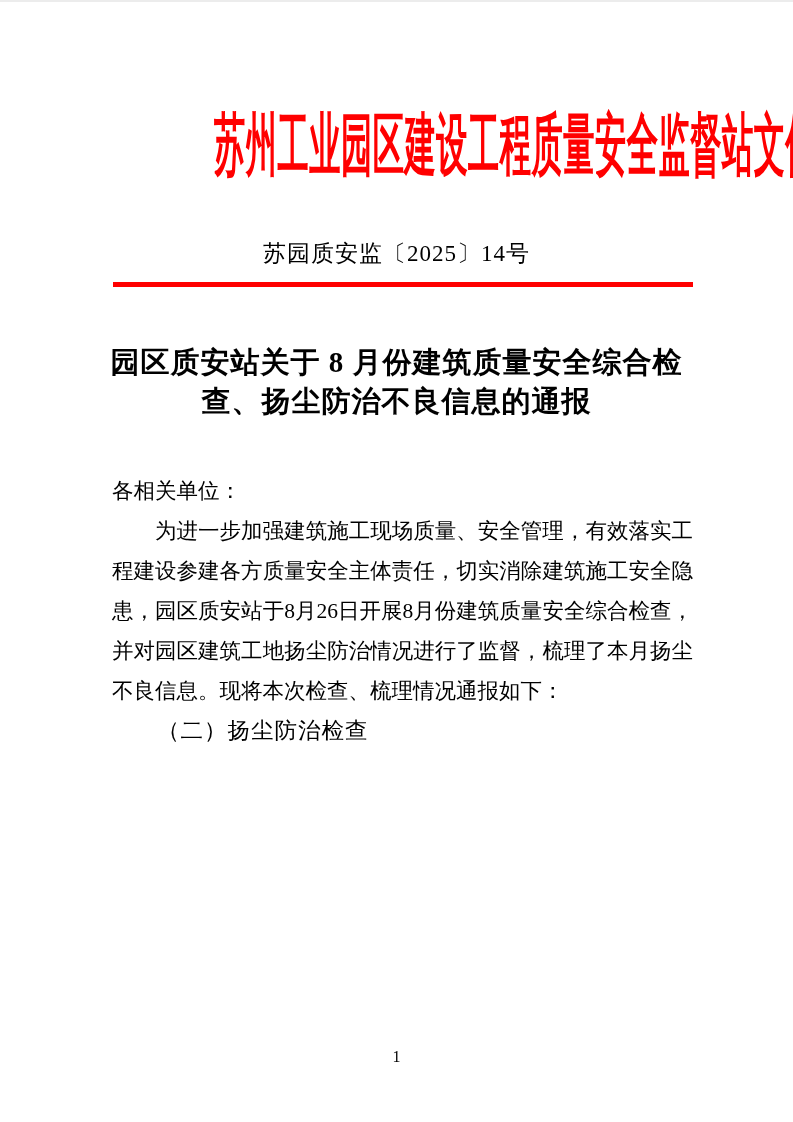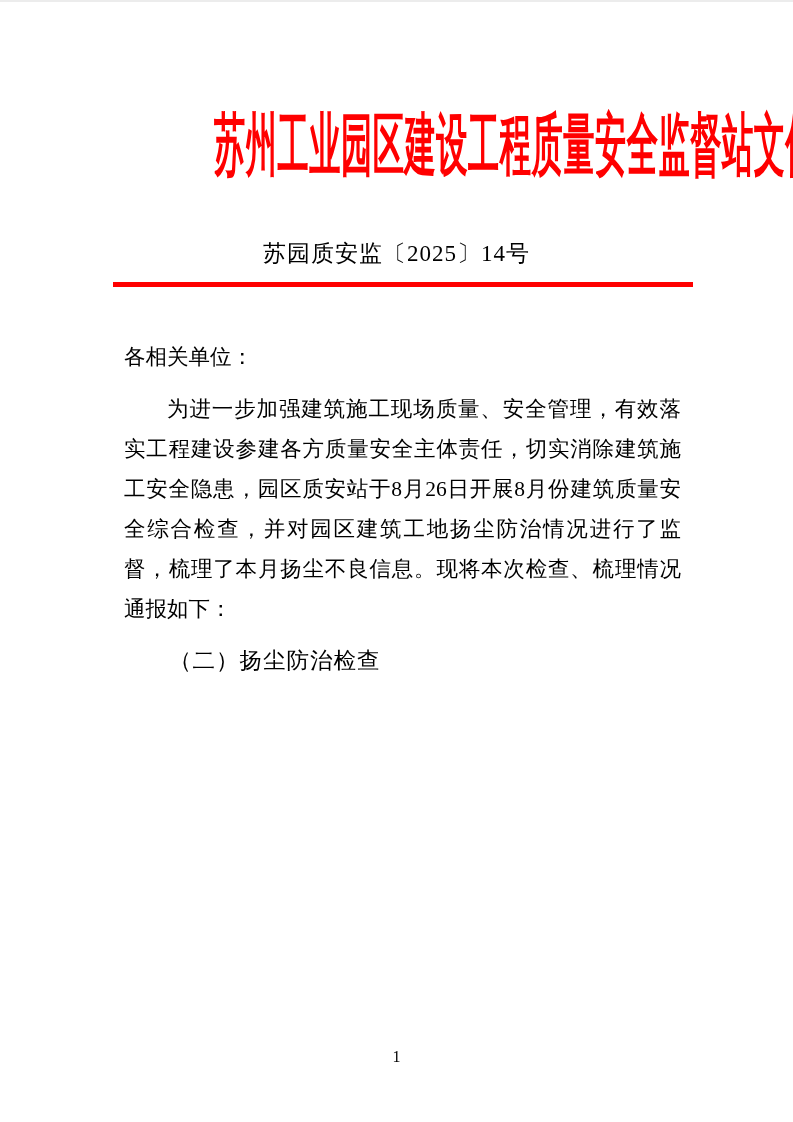--- a/index.html
+++ b/index.html
@@ -46,21 +46,21 @@
     font-size: 29px;
     line-height: 39px;
     font-weight: bold;
     letter-spacing: 1px;
   }
   .body-block {
     margin: 50px 100px 0 112px; 
     font-size: 21.5px;
     line-height: 40px;
   }
-  .body-block p { margin: 12px; }
+  .body-block p { margin: 0; }
   .salutation { text-indent: 0; }
   .para {
     text-indent: 2em;
     text-align: justify;
   }
   .h-bold {
     text-indent: 2em;
     font-family: "Liberation Sans", "DejaVu Sans", sans-serif;
     font-weight: bold;
     font-size: 24px;
@@ -84,20 +84,24 @@
 <body>
 
 <div class="page">
 
   <div class="org-title">苏州工业园区建设工程质量安全监督站文件</div>
 
   <div class="doc-number">苏园质安监〔2025〕14号</div>
 
   <div class="red-divider"></div>
 
+  <div class="doc-title">
+    <div>园区质安站关于 8 月份建筑质量安全综合检</div>
+    <div>查、扬尘防治不良信息的通报</div>
+  </div>
 
   <div class="body-block">
     <p class="salutation">各相关单位：</p>
 
     <p class="para">为进一步加强建筑施工现场质量、安全管理，有效落实工程建设参建各方质量安全主体责任，切实消除建筑施工安全隐患，园区质安站于8月26日开展8月份建筑质量安全综合检查，并对园区建筑工地扬尘防治情况进行了监督，梳理了本月扬尘不良信息。现将本次检查、梳理情况通报如下：</p>
 
 
 
 
     <p class="h-sub">（二）扬尘防治检查</p>

